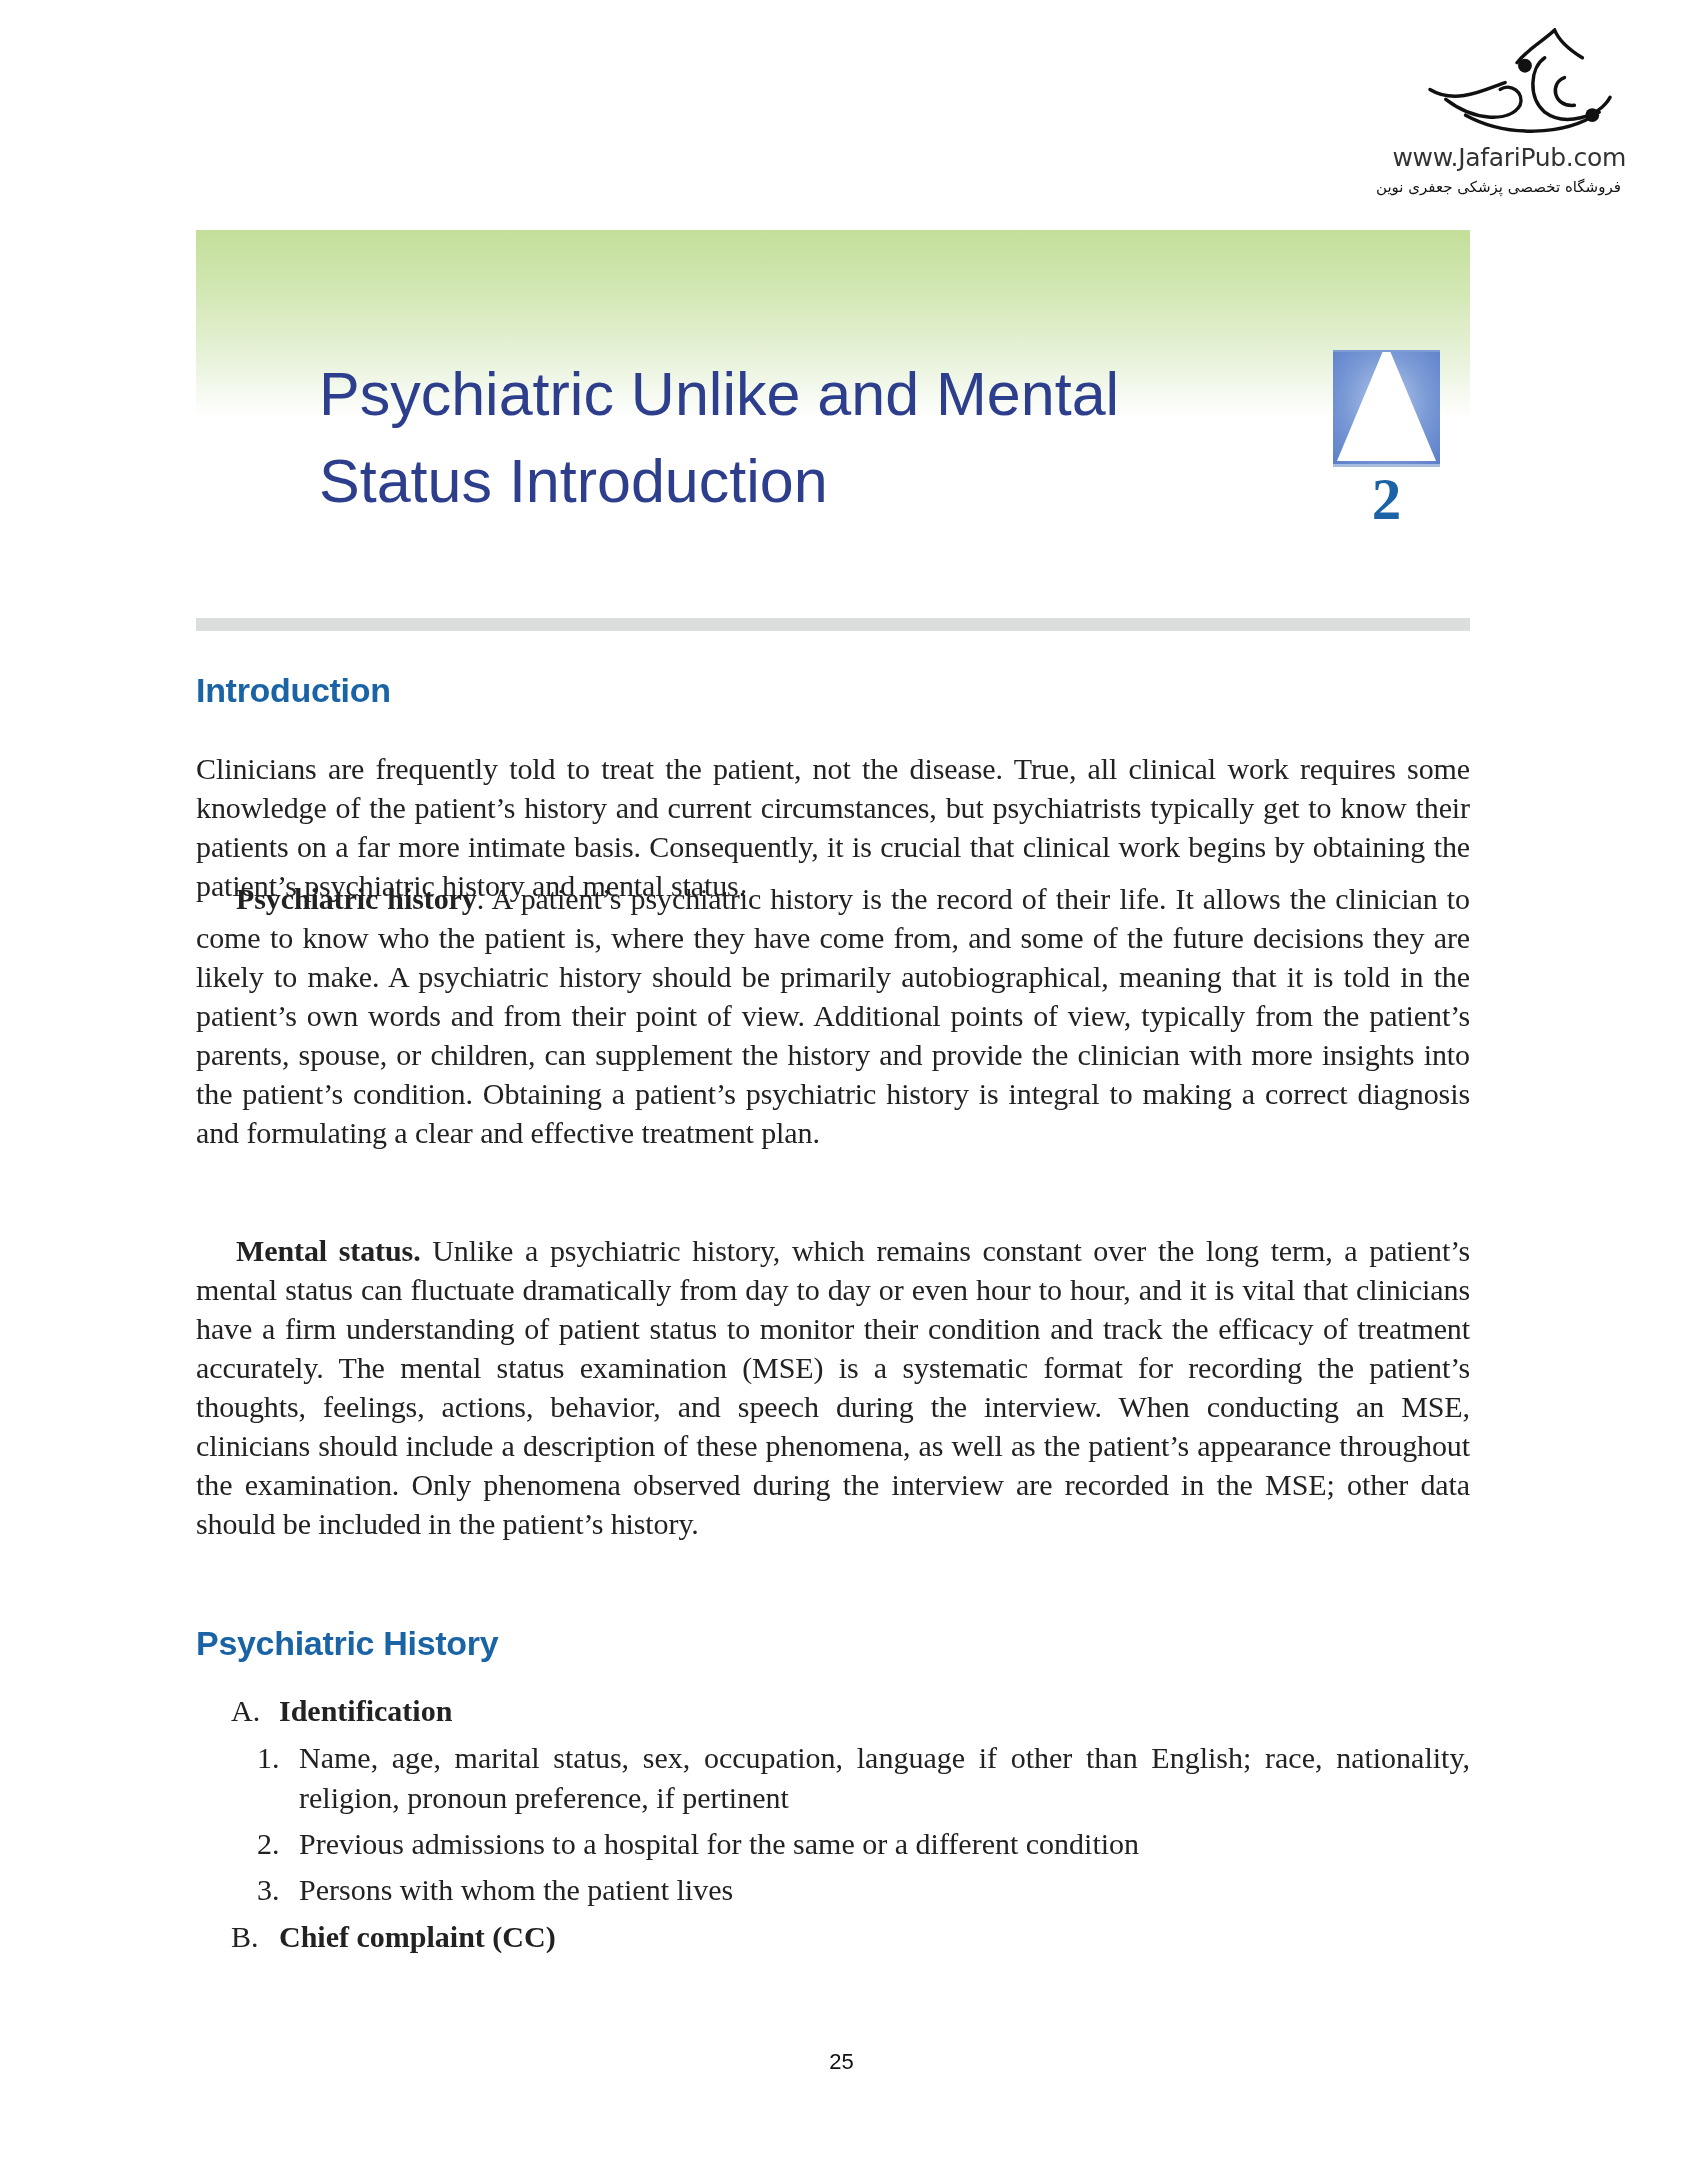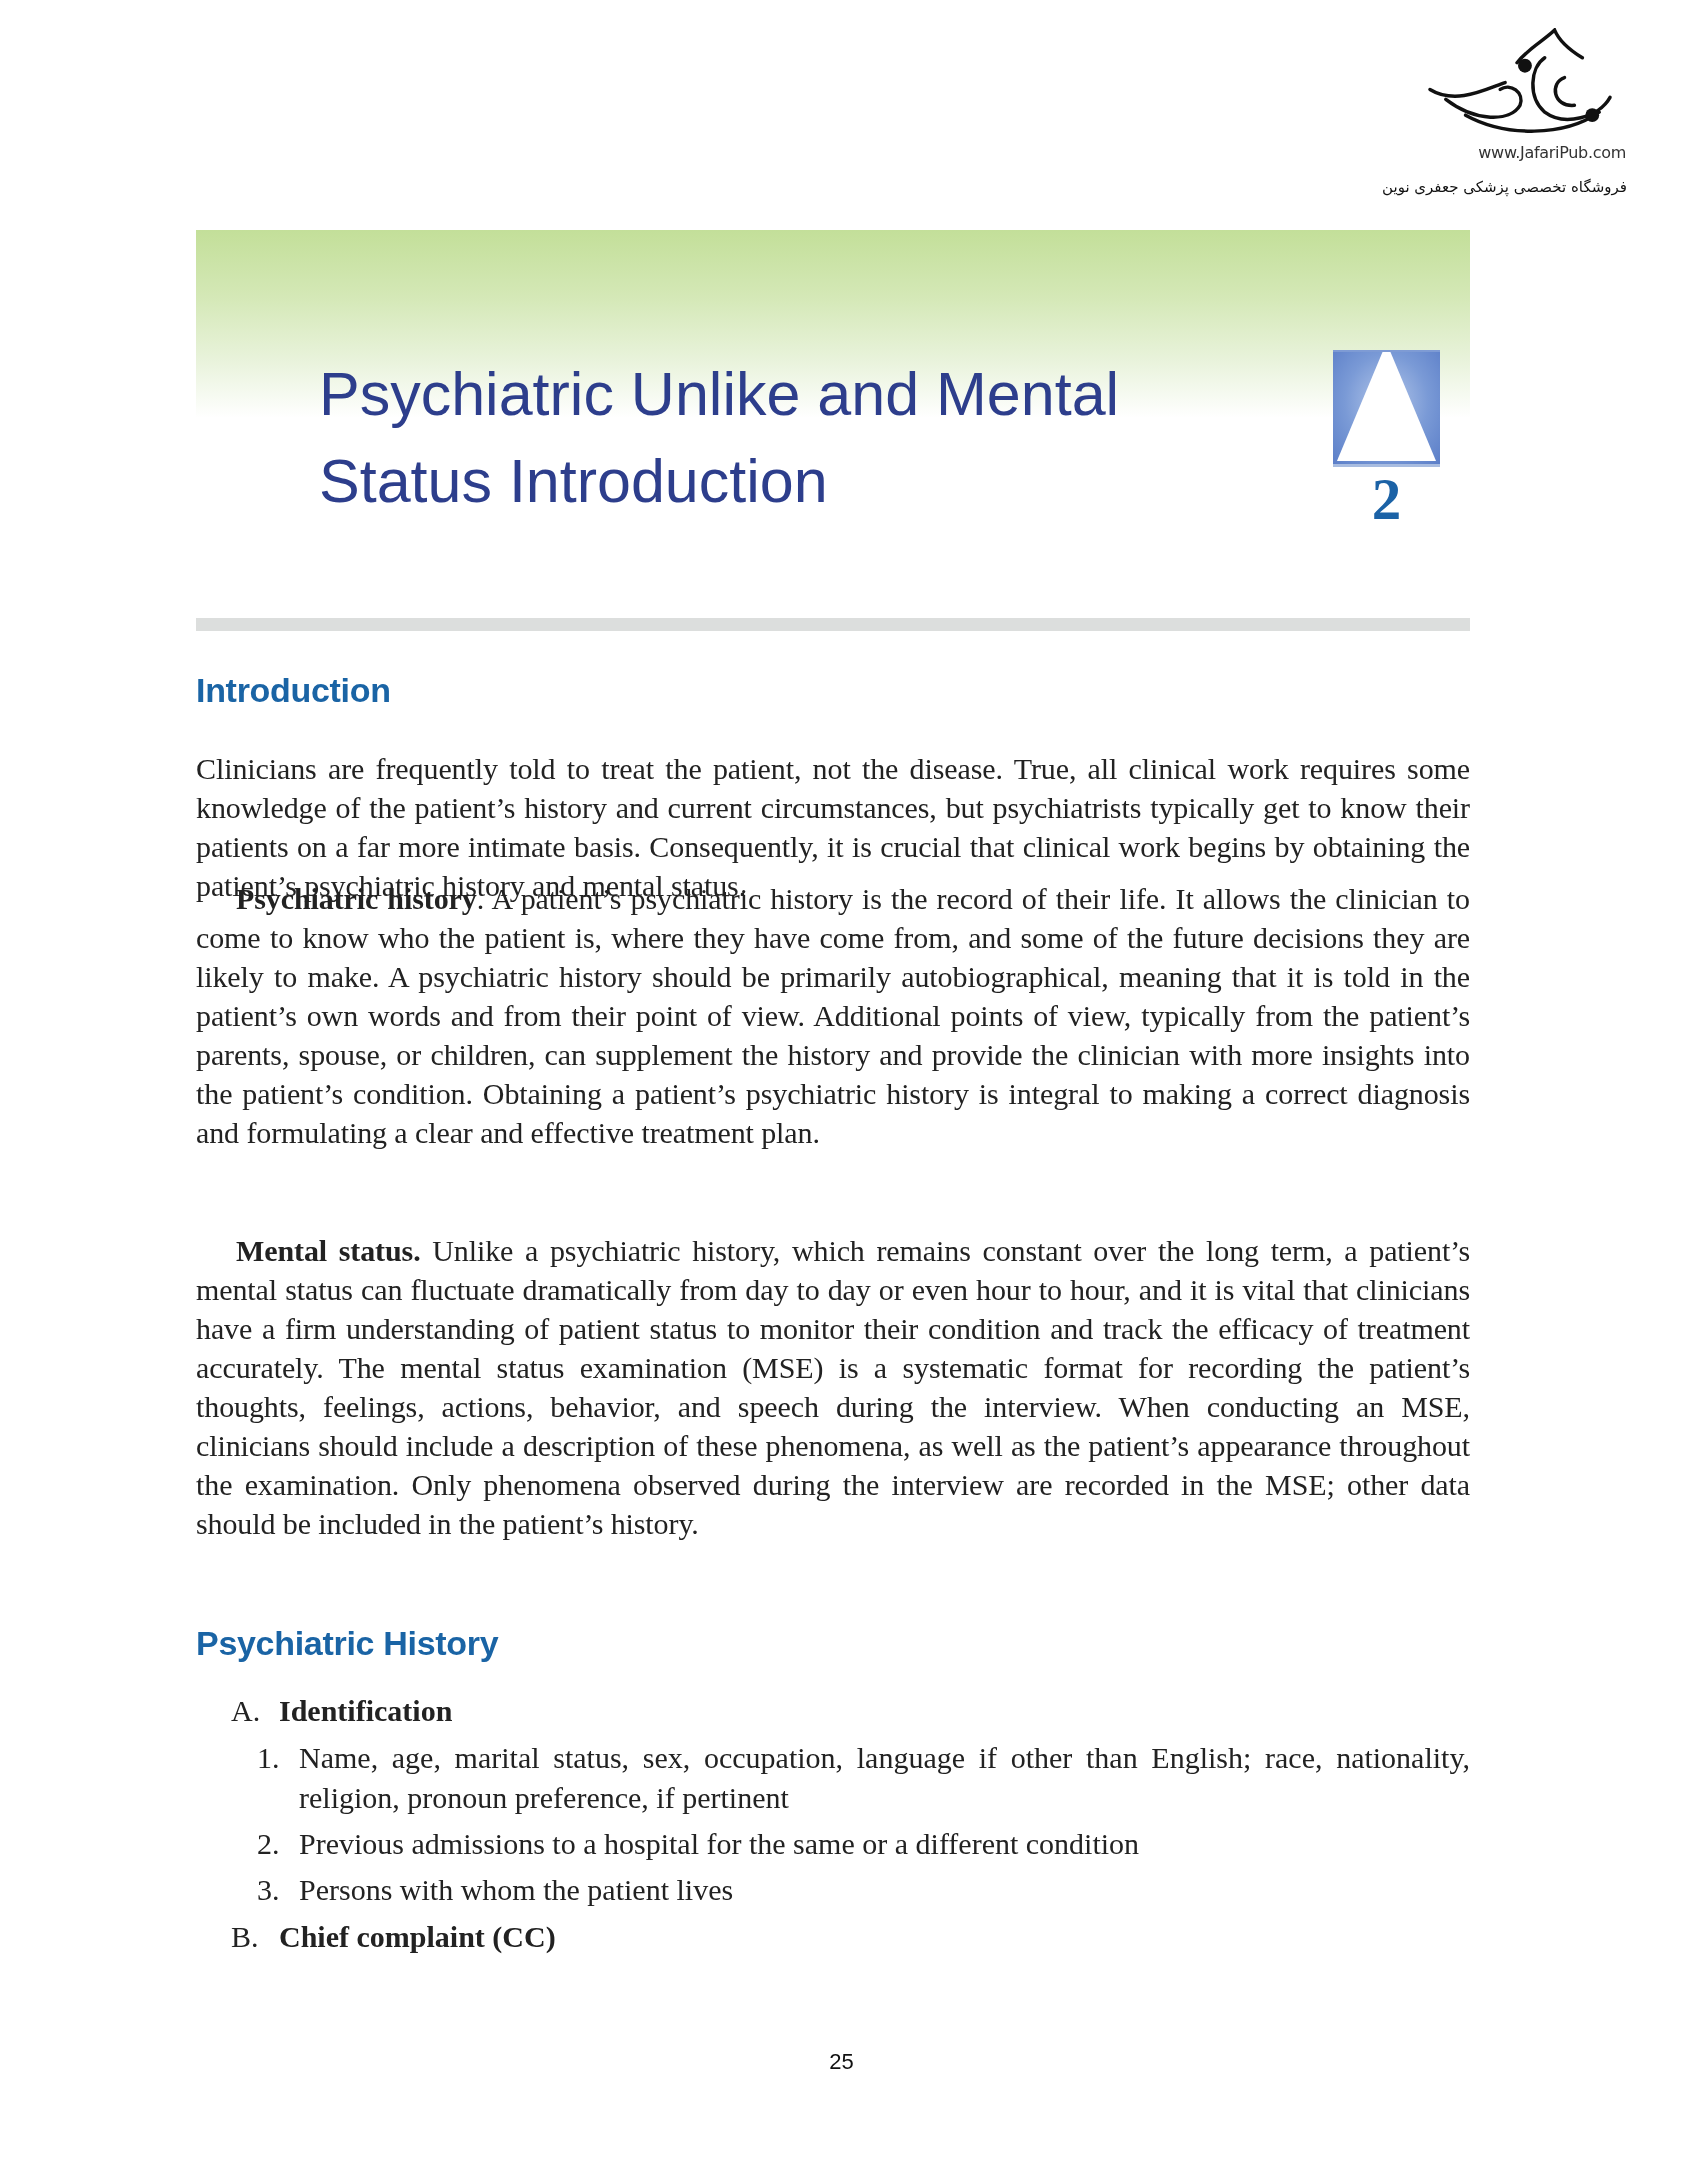--- a/index.html
+++ b/index.html
@@ -2,22 +2,22 @@
 <html><head>
 <meta charset="utf-8">
 <style>
   html, body { margin: 0; padding: 0; background: #ffffff; }
   body { width: 1683px; height: 2178px; position: relative; overflow: hidden; }
 
   
   .logo { position: absolute; left: 1386px; top: 20px; width: 297px; height: 168px; }
   .logo svg { position: absolute; left: 40px; top: 8px; }
   .logo-url { position: absolute; left: 0; top: 123px; width: 240px; text-align: right;
-    font-family: "DejaVu Sans", sans-serif; font-size: 16px; color: #333; letter-spacing: -0.3px; }
-  .logo-fa { position: absolute; left: -10px; top: 158px; width: 257px; text-align: center;
+    font-family: "DejaVu Sans", sans-serif; font-size: 25px; color: #333; letter-spacing: -0.3px; }
+  .logo-fa { position: absolute; left: -10px; top: 158px; width: 257px; text-align: left;
     font-family: "DejaVu Sans", sans-serif; font-size: 15px; color: #111; direction: rtl; }
 
   
   .banner { position: absolute; left: 196px; top: 230px; width: 1274px; height: 188px;
     background: linear-gradient(to bottom, #c3df99 0%, #d4e8b6 35%, #e9f3dc 70%, #ffffff 100%); }
   .chapter-title { position: absolute; left: 319px; top: 351px; width: 990px;
     font-family: "Liberation Sans", sans-serif; font-size: 61px; line-height: 87px;
     color: #2d3e8c; font-weight: normal; margin: 0; }
   .chapter-title span { display: block; }
   .chapter-box { position: absolute; left: 1333px; top: 350px; width: 107px; height: 112px;

